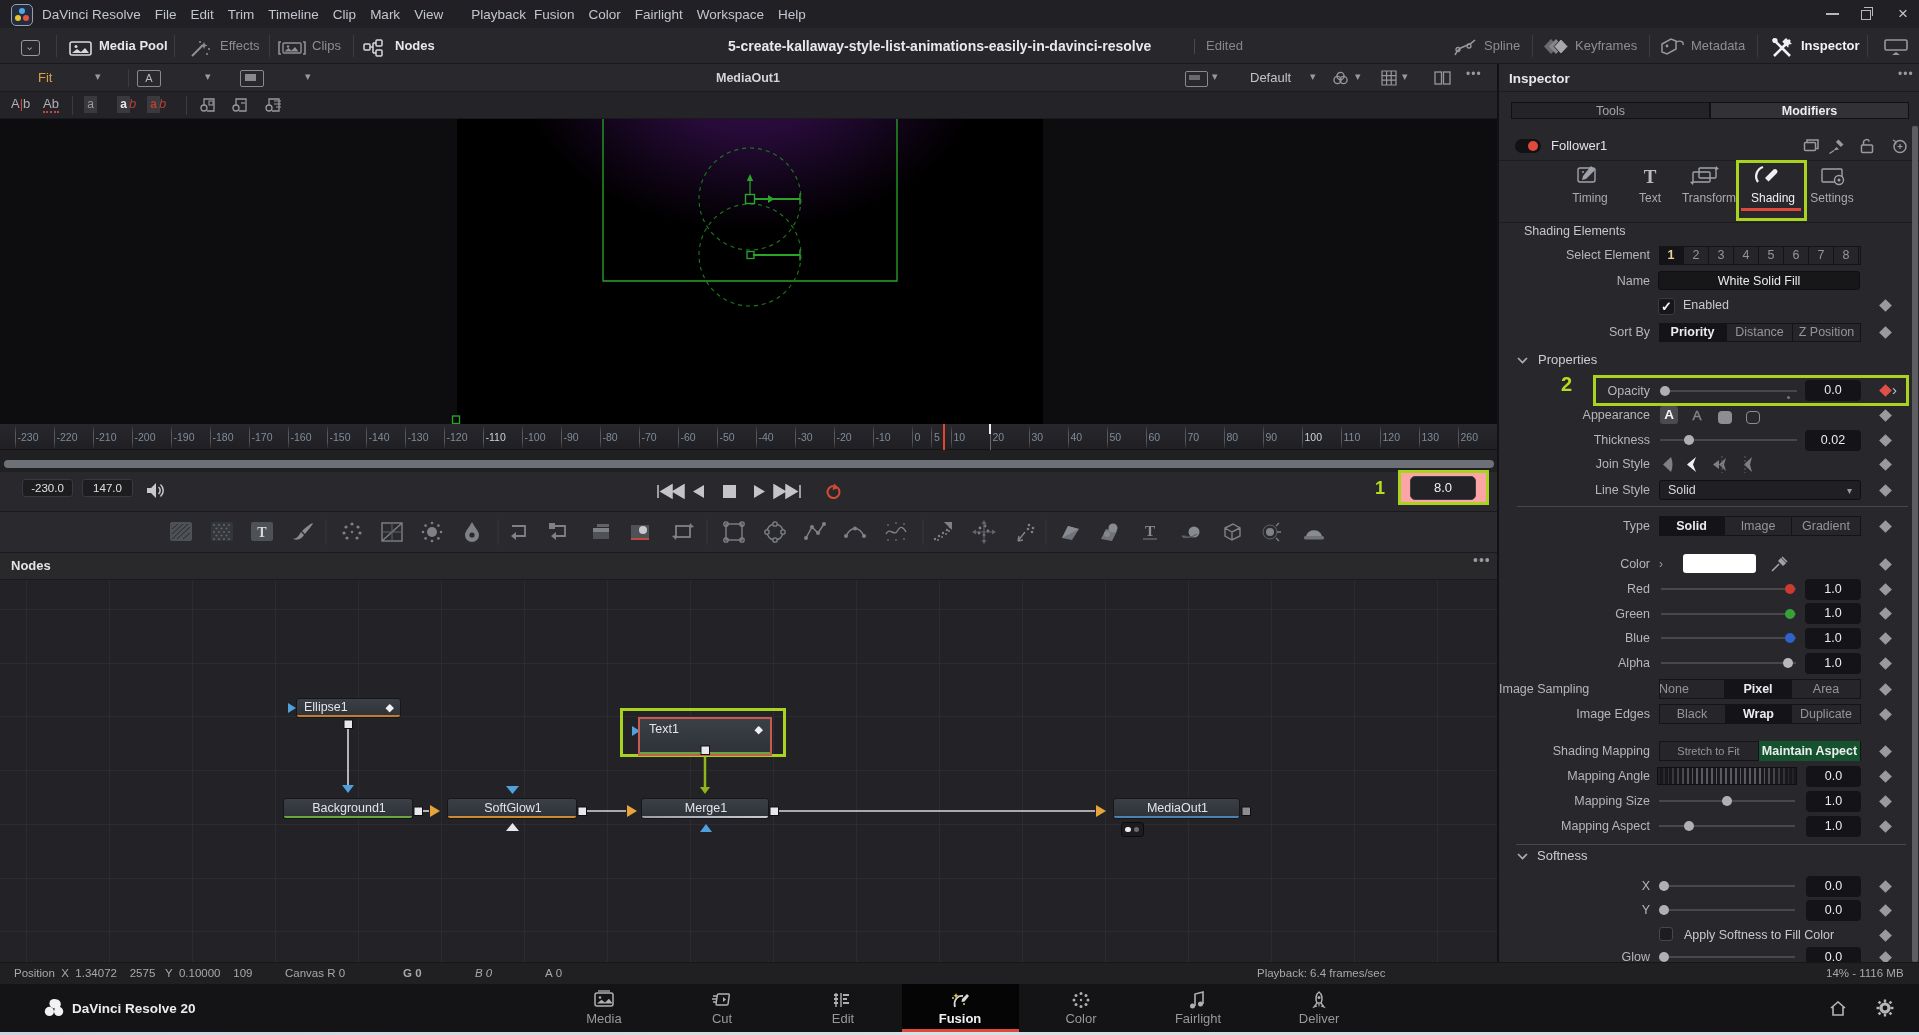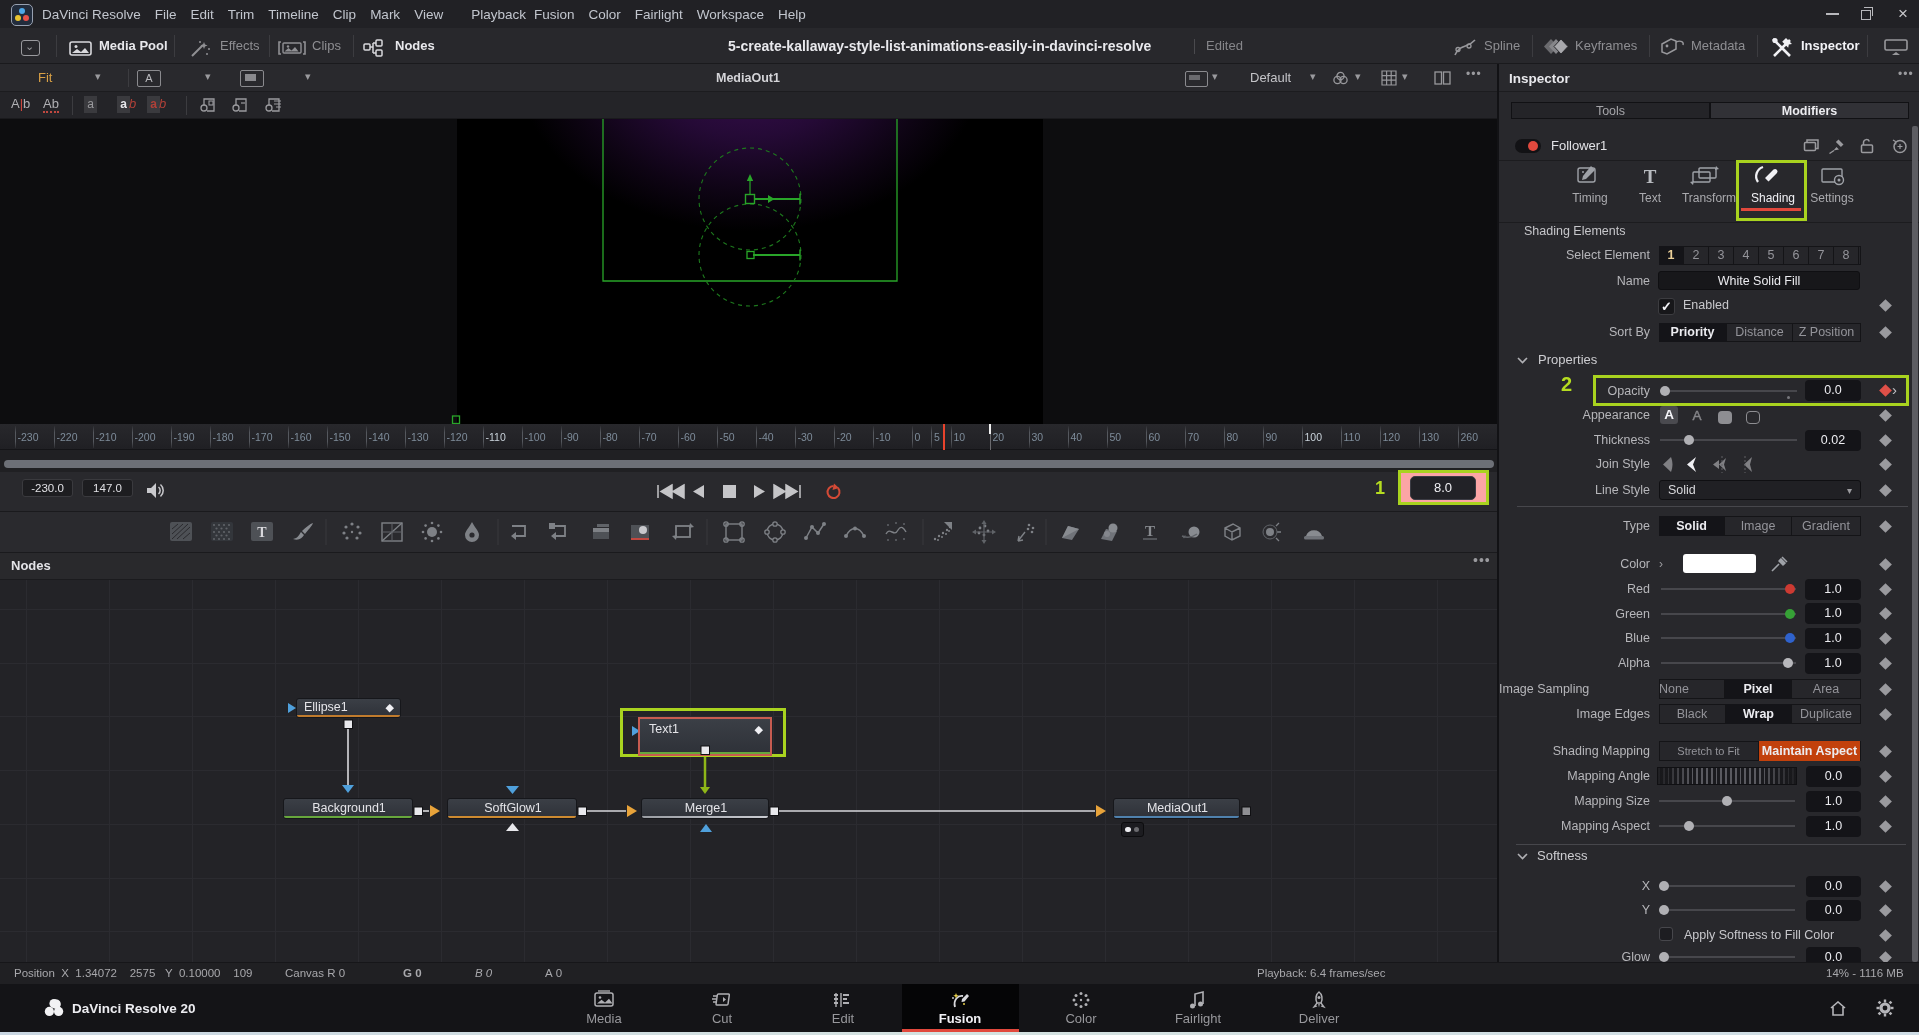--- a/index.html
+++ b/index.html
@@ -776,21 +776,21 @@
   <div class="abs" style="left:382px;top:620.5px;width:9px;height:9px;background:#9a9a9e;transform:rotate(45deg);"></div>
   <div class="abs" style="left:0;top:642px;width:151px;height:16px;color:#b6b6ba;font-size:12.5px;text-align:right;line-height:16px;">Image Edges</div>
   <div class="abs" style="left:160px;top:640.0px;width:202px;height:20px;background:#26262a;border:1px solid #141417;box-sizing:border-box;"></div>
   <div class="abs" style="left:160px;top:640.0px;width:67px;height:20px;background:transparent;border-right:1px solid #141417;box-sizing:border-box;color:#94949a;font-weight:normal;font-size:12.5px;text-align:center;line-height:20px;">Black</div>
   <div class="abs" style="left:227px;top:640.0px;width:66px;height:20px;background:#141418;border-right:1px solid #141417;box-sizing:border-box;color:#ececf0;font-weight:bold;font-size:12.5px;text-align:center;line-height:20px;">Wrap</div>
   <div class="abs" style="left:293px;top:640.0px;width:69px;height:20px;background:transparent;border-right:1px solid #141417;box-sizing:border-box;color:#94949a;font-weight:normal;font-size:12.5px;text-align:center;line-height:20px;">Duplicate</div>
   <div class="abs" style="left:382px;top:645.5px;width:9px;height:9px;background:#9a9a9e;transform:rotate(45deg);"></div>
   <div class="abs" style="left:0;top:679px;width:151px;height:16px;color:#b6b6ba;font-size:12.5px;text-align:right;line-height:16px;">Shading Mapping</div>
   <div class="abs" style="left:160px;top:677.0px;width:202px;height:20px;background:#26262a;border:1px solid #141417;box-sizing:border-box;"></div>
   <div class="abs" style="left:160px;top:677.0px;width:100px;height:20px;background:transparent;border-right:1px solid #141417;box-sizing:border-box;color:#94949a;font-weight:normal;font-size:11px;text-align:center;line-height:20px;">Stretch to Fit</div>
-  <div class="abs" style="left:260px;top:677.0px;width:102px;height:20px;background:#c2410c;border-right:1px solid #141417;box-sizing:border-box;color:#ececf0;font-weight:bold;font-size:12.5px;text-align:center;line-height:20px;">Maintain Aspect</div>
+  <div class="abs" style="left:260px;top:677.0px;width:102px;height:20px;background:#14532d;border-right:1px solid #141417;box-sizing:border-box;color:#ececf0;font-weight:bold;font-size:12.5px;text-align:center;line-height:20px;">Maintain Aspect</div>
   <div class="abs" style="left:382px;top:682.5px;width:9px;height:9px;background:#9a9a9e;transform:rotate(45deg);"></div>
   <div class="abs" style="left:0;top:704px;width:151px;height:16px;color:#b6b6ba;font-size:12.5px;text-align:right;line-height:16px;">Mapping Angle</div>
   <div class="abs" style="left:158px;top:703px;width:140px;height:18px;border:1px solid #101013;box-sizing:border-box;background-image:repeating-linear-gradient(90deg,#5a5a60 0px,#5a5a60 1.8px,#1a1a1e 1.8px,#1a1a1e 4.8px);">
         <div class="abs" style="left:0;top:0;width:138px;height:16px;background:linear-gradient(90deg,rgba(24,24,27,0.9),rgba(20,20,23,0) 25%,rgba(20,20,23,0) 75%,rgba(24,24,27,0.9));"></div>
       </div>
   <div class="abs" style="left:307px;top:701.5px;width:55px;height:21px;background:#141418;border-radius:4px;color:#ececf0;font-size:12.5px;text-align:center;line-height:21px;">0.0</div>
   <div class="abs" style="left:382px;top:707.5px;width:9px;height:9px;background:#9a9a9e;transform:rotate(45deg);"></div>
   <div class="abs" style="left:0;top:729px;width:151px;height:16px;color:#b6b6ba;font-size:12.5px;text-align:right;line-height:16px;">Mapping Size</div>
   <div class="abs" style="left:160px;top:736px;width:136px;height:2px;background:#47474c;"></div>
   <div class="abs" style="left:223px;top:732px;width:10px;height:10px;border-radius:50%;background:#b0b0b4;"></div>

